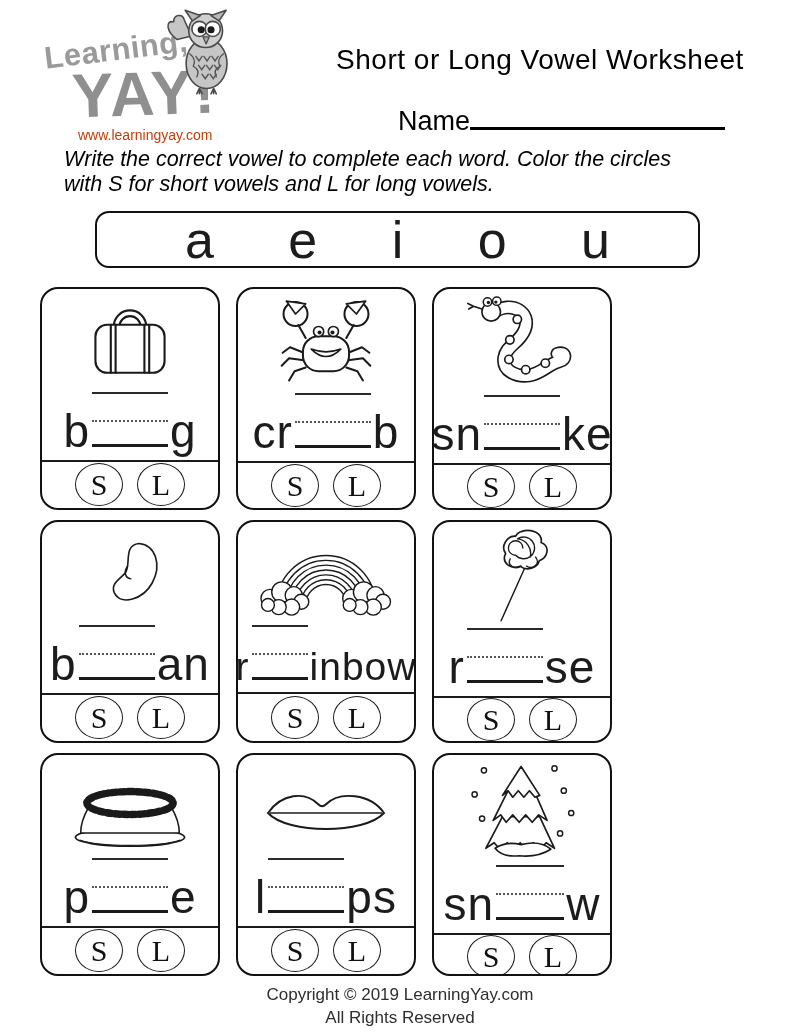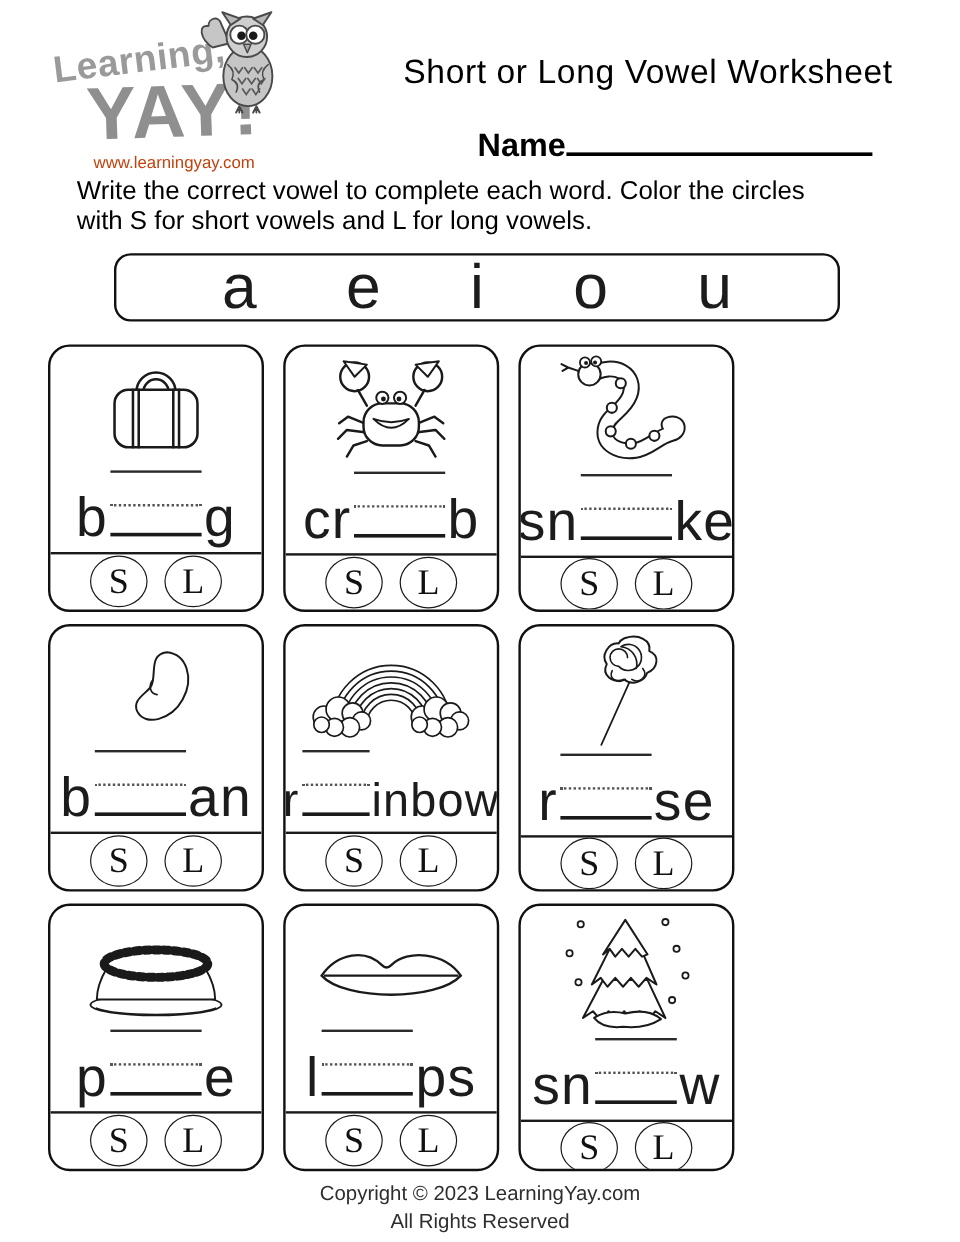--- a/index.html
+++ b/index.html
@@ -11,24 +11,24 @@
   
   .logo-learning{ position:absolute; left:44px; top:32px; font-size:31px; font-weight:700;
     color:#9a9a9a; transform:rotate(-7deg); letter-spacing:.5px; }
   .logo-yay{ position:absolute; left:72px; top:58px; font-size:62px; font-weight:800;
     color:#8f8f8f; letter-spacing:2px; transform:rotate(-2deg); }
   .logo-url{ position:absolute; left:78px; top:127px; font-size:14px; color:#c2410c; }
   .owl{ position:absolute; left:163px; top:6px; }
   
   .title{ position:absolute; left:300px; top:44px; width:480px; text-align:center;
     font-size:28px; font-weight:400; letter-spacing:.5px; }
-  .name-row{ position:absolute; left:398px; top:106px; font-size:27px; font-weight:700; }
+  .name-row{ position:absolute; left:398px; top:106px; font-size:27px; font-weight:400; }
   .name-line{ display:inline-block; width:255px; border-bottom:3px solid #000; }
   
-  .instructions{ position:absolute; left:64px; top:147px; font-size:21.5px; line-height:25px; }
+  .instructions{ position:absolute; left:64px; top:147px; font-size:21.5px; line-height:25px;font-style:italic; }
   
   .vowel-box{ position:absolute; left:95px; top:211px; width:605px; height:57px;
     border:2.5px solid #111; border-radius:14px; box-sizing:border-box;
     display:flex; align-items:center; justify-content:space-between; padding:0 88px; }
   .vowel{ font-size:52px; font-weight:300; color:#1c1c1c; line-height:1; }
   
   .cards{ position:absolute; left:40px; top:287px; width:572px;
     display:grid; grid-template-columns:repeat(3,1fr); column-gap:16px; row-gap:10px; }
   .card{ height:219px; border:2.5px solid #111; border-radius:18px; background:#fff;
     display:flex; flex-direction:column; overflow:hidden; }
@@ -323,17 +323,17 @@
       </div>
       <div class="sl-row">
         <span class="sl-circle">S</span>
         <span class="sl-circle">L</span>
       </div>
     </div>
 
   </div>
 
   <div class="footer">
-    <div>Copyright © 2023 LearningYay.com</div>
+    <div>Copyright © 2019 LearningYay.com</div>
     <div>All Rights Reserved</div>
   </div>
 
 </div>
 
 </body></html>

